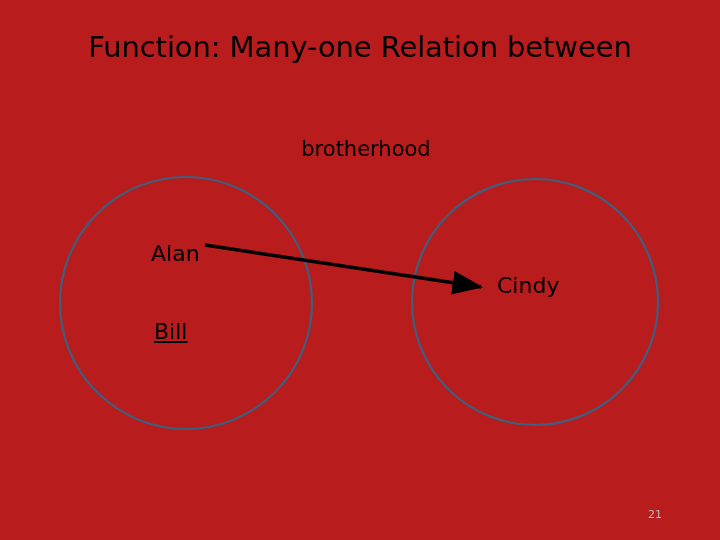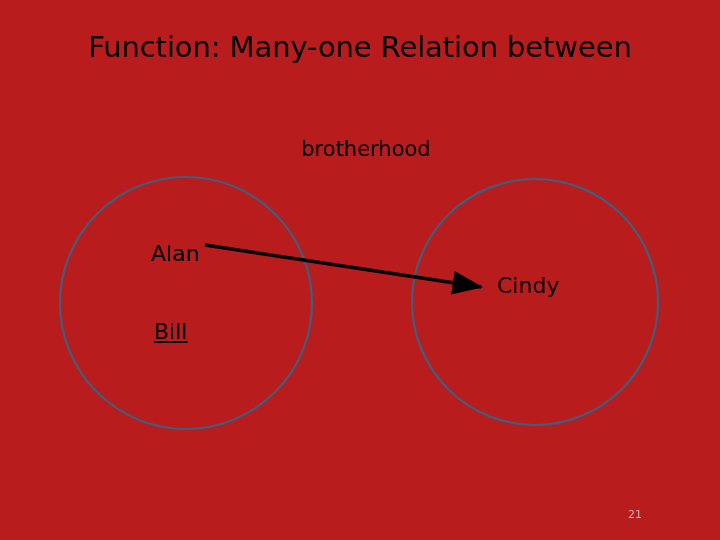--- a/index.html
+++ b/index.html
@@ -59,21 +59,21 @@
     left: 154px;
     top: 321px;
     text-decoration: underline;
   }
   #label-cindy {
     left: 497px;
     top: 275px;
   }
   #page-number {
     position: absolute;
-    left: 620px;
+    left: 640px;
     top: 508px;
     width: 30px;
     text-align: center;
     font-size: 11px;
     color: #b9b9b9;
   }
 </style>
 </head>
 <body>
 

